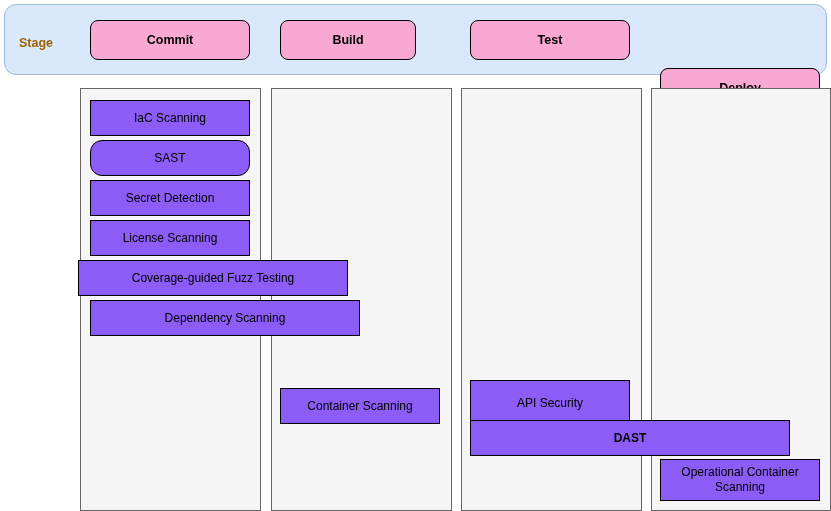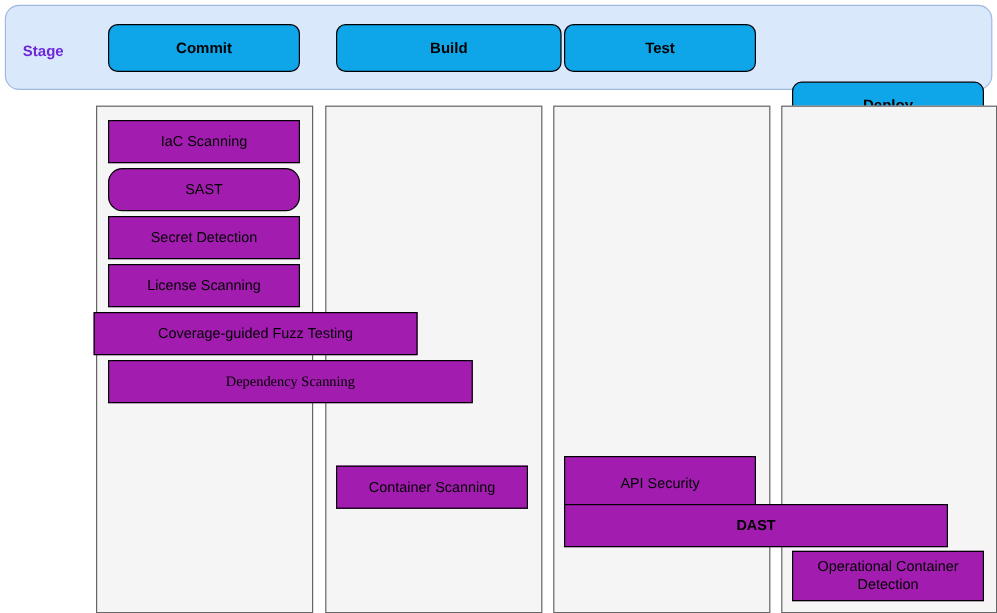--- a/index.html
+++ b/index.html
@@ -34,30 +34,30 @@
     background: #dae8fc;
     border: 1px solid #9fb9e0;
     border-radius: 12px;
   }
   .stage-label {
     position: absolute;
     left: 14px;
     top: 31px;
     font-size: 12.5px;
     font-weight: bold;
-    color: #6d28d9;
+    color: #a16207;
     line-height: 14px;
     white-space: nowrap;
   }
   .stage-btn {
     position: absolute;
     top: 20px;
     height: 40px;
     box-sizing: border-box;
-    background: #0ea5e9;
+    background: #f9a8d4;
     border: 1.6px solid #000000;
     border-radius: 8px;
     display: flex;
     align-items: center;
     justify-content: center;
     font-size: 12.5px;
     font-weight: bold;
     color: #000000;
   }
 
@@ -68,21 +68,21 @@
     height: 423px;
     box-sizing: border-box;
     background: #f5f5f5;
     border: 1px solid #666666;
   }
 
   
   .act {
     position: absolute;
     box-sizing: border-box;
-    background: #a21caf;
+    background: #8b5cf6;
     border: 1.6px solid #000000;
     display: flex;
     align-items: center;
     justify-content: center;
     text-align: center;
     font-size: 12px;
     color: #000000;
     line-height: 15px;
     padding: 17px 4px;
   }
@@ -91,38 +91,38 @@
 <body>
 
 <div id="canvas">
 
   <div class="stage-band">
     <div class="stage-label">Stage</div>
   </div>
 
   <div id="stage-buttons">
       <div class="stage-btn" style="left: 90px; width: 160px;">Commit</div>
-      <div class="stage-btn" style="left: 280px; width: 188px;">Build</div>
+      <div class="stage-btn" style="left: 280px; width: 136px;">Build</div>
       <div class="stage-btn" style="left: 470px; width: 160px;">Test</div>
       <div class="stage-btn" style="left: 660px; width: 160px; margin-top: 48px;">Deploy</div>
     </div>
 
   <div id="lanes">
       <div class="lane" style="left: 80px; width: 181px;"></div>
       <div class="lane" style="left: 271px; width: 181px;"></div>
       <div class="lane" style="left: 461px; width: 181px;"></div>
       <div class="lane" style="left: 651px; width: 180px;"></div>
     </div>
 
   <div id="activities">
       <div class="act" style="left: 90px; top: 100px; width: 160px; height: 32px;">IaC Scanning</div>
       <div class="act" style="left: 90px; top: 140px; width: 160px; height: 32px; border-radius: 12px;">SAST</div>
       <div class="act" style="left: 90px; top: 180px; width: 160px; height: 32px;">Secret Detection</div>
       <div class="act" style="left: 90px; top: 220px; width: 160px; height: 32px;">License Scanning</div>
       <div class="act" style="left: 78px; top: 260px; width: 270px; height: 32px;">Coverage-guided Fuzz Testing</div>
-      <div class="act" style="left: 90px; top: 300px; width: 304px; height: 32px; font-family: Liberation Serif, serif;">Dependency Scanning</div>
+      <div class="act" style="left: 90px; top: 300px; width: 270px; height: 32px;">Dependency Scanning</div>
       <div class="act" style="left: 280px; top: 340px; width: 160px; height: 32px; margin-top: 48px;">Container Scanning</div>
       <div class="act" style="left: 470px; top: 380px; width: 160px; height: 46px;">API Security</div>
       <div class="act" style="left: 470px; top: 420px; width: 320px; height: 32px; font-weight: bold;">DAST</div>
-      <div class="act" style="left: 660px; top: 459px; width: 160px; height: 42px;">Operational Container Detection</div>
+      <div class="act" style="left: 660px; top: 459px; width: 160px; height: 42px;">Operational Container Scanning</div>
     </div>
 
 </div>
 
 </body></html>

